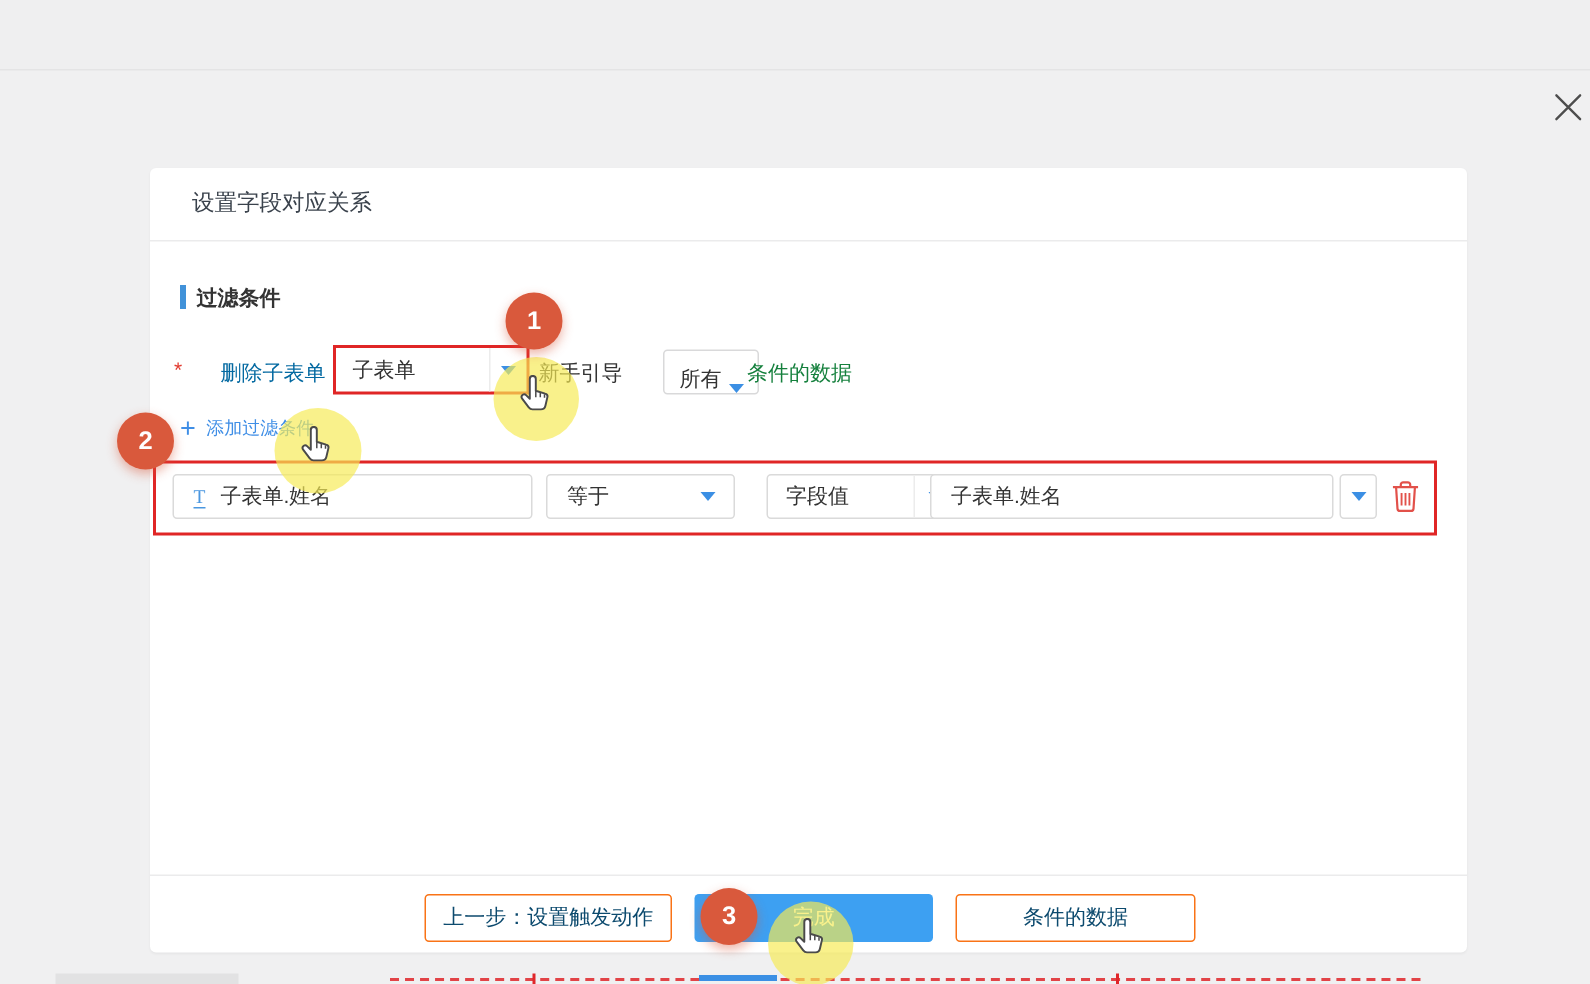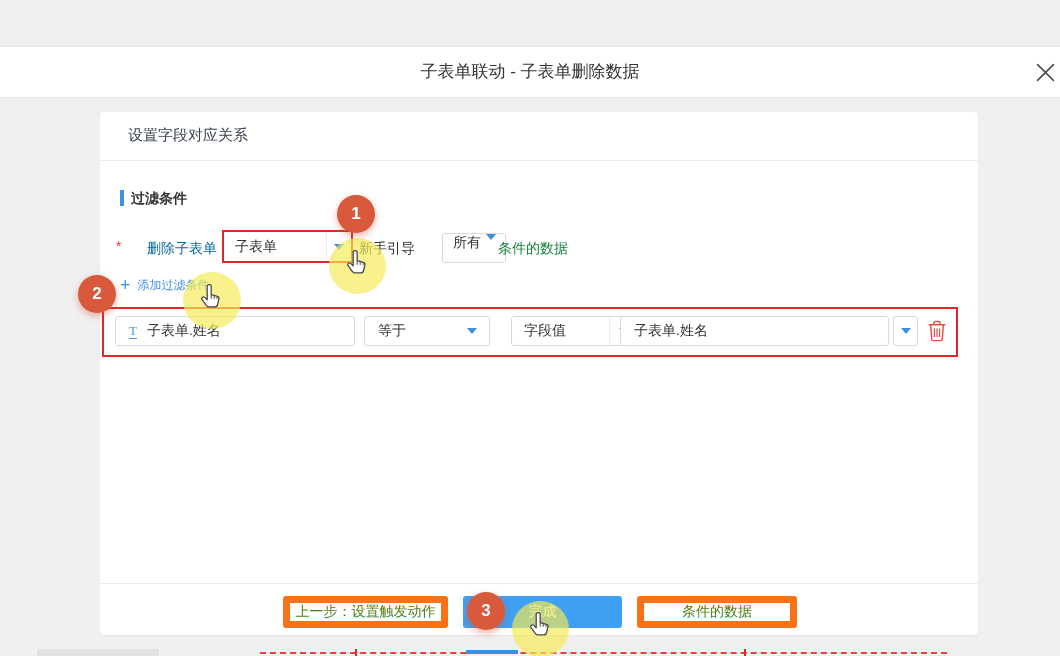--- a/index.html
+++ b/index.html
@@ -29,21 +29,21 @@
   .sec-label { left:131px; top:190px; font-size:14px; font-weight:bold; color:#333; }
 
   
   .req-star { left:116px; top:238px; color:#e23b30; font-size:14px; }
   .row-label { left:127px; top:240px; font-size:14px; color:#0369a1;margin-left:20px; }
   .form-select { left:222px; top:230px; width:131px; height:33px; background:#fff; border:2px solid #e02626; display:flex; align-items:center; cursor:pointer; }
   .form-select .val { padding-left:11px; font-size:14px; color:#333; flex:1; }
   .caret-zone { width:25px; height:100%; border-left:1px solid #ececec; display:flex; align-items:center; justify-content:center; }
   .caret { width:0; height:0; border-left:5px solid transparent; border-right:5px solid transparent; border-top:6px solid #3b8fe4; }
   .mid-text { left:359px; top:240px; font-size:14px; color:#333; }
-  .match-select { left:442px; top:233px; width:64px; height:30px; background:#fff; border:1px solid #d9d9da; border-radius:3px; display:flex; align-items:flex-start; justify-content:space-between; padding:0 9px 0 10px; font-size:14px; cursor:pointer; }
+  .match-select { left:442px; top:233px; width:64px; height:30px; background:#fff; border:1px solid #d9d9da; border-radius:3px; display:flex; align-items:flex-end; justify-content:space-between; padding:0 9px 0 10px; font-size:14px; cursor:pointer; }
   .suffix-text { left:498px; top:240px; font-size:14px; color:#15803d; }
 
   
   .add-filter { left:120px; top:276px; display:flex; align-items:center; gap:7px; color:#3f8ee6; cursor:pointer; }
   .add-filter .plus { font-size:18px; line-height:18px; font-weight:400; }
   .add-filter .txt { font-size:12px; }
 
   
   .cond-anno { left:102px; top:307px; width:856px; height:50px; border:2px solid #e02626; z-index:8; pointer-events:none; }
   .cbox { background:#fff; border:1px solid #dadada; border-radius:3px; height:30px; display:flex; align-items:center; font-size:14px; color:#333; cursor:pointer; }
@@ -53,21 +53,21 @@
   .box-op .caret { margin-right:12px; }
   .box-valtype { left:511px; top:316px; width:128px; padding-left:12px; justify-content:space-between; }
   .box-valtype .caret-zone { width:29px; border-left:1px solid #ececec; }
   .box-compare { left:620px; top:316px; width:269px; padding-left:13px; }
   .box-caret { left:893px; top:316px; width:25px; justify-content:center; }
   .trash-btn { left:927px; top:320px; width:20px; height:22px; cursor:pointer; }
 
   
   .foot-divider { left:100px; top:583px; width:878px; height:1px; background:#ebebec; }
   .btn { height:32px; display:flex; align-items:center; justify-content:center; font-size:14px; border-radius:3px; cursor:pointer; }
-  .btn-ghost { background:#fff; border:7px solid #f97316; color:#4d7c0f; }
+  .btn-ghost { background:#fff; border:1px solid #f97316; color:#0c4a6e; }
   .btn-prev { left:283px; top:596px; width:165px; }
   .btn-finish { left:463px; top:596px; width:159px; background:#3da0f2; color:#fff; border:none; }
   .btn-other { left:637px; top:596px; width:160px; }
 
   
   .spot { border-radius:50%; background:rgba(246,234,84,.68); z-index:20; pointer-events:none; }
   .spot-a { left:329px; top:238px; width:57px; height:56px; }
   .spot-b { left:183px; top:272px; width:58px; height:57px; }
   .spot-c { left:512px; top:601px; width:57px; height:56px; }
   .hand { z-index:25; pointer-events:none; }
@@ -105,23 +105,20 @@
     <span>
       <svg width="15" height="19" viewBox="0 0 16 20">
           <path d="M8 1.2a5.4 5.4 0 013 9.9c-.6.4-1 1-1 1.7v1.4H6v-1.4c0-.7-.4-1.3-1-1.7A5.4 5.4 0 018 1.2z" fill="none" stroke="#cde4c3" stroke-width="1.3"></path>
           <path d="M5.8 16.2h4.4M6.5 18.6h3" stroke="#cde4c3" stroke-width="1.3" stroke-linecap="round"></path>
         </svg>
     </span>
     <span>新手引导</span>
   </div>
   <button class="abs save-btn">保存</button>
 
-  <div class="abs mheader">
-    <div class="abs mtitle">子表单联动 - 子表单删除数据</div>
-  </div>
   <div class="abs mclose">
     <span>
       <svg width="19" height="19" viewBox="0 0 18 18">
           <path d="M1.5 1.5l15 15M16.5 1.5l-15 15" stroke="#4d4d4d" stroke-width="1.5" stroke-linecap="round"></path>
         </svg>
     </span>
   </div>
 
   <div class="abs card"></div>
   <div class="abs card-header">设置字段对应关系</div>

